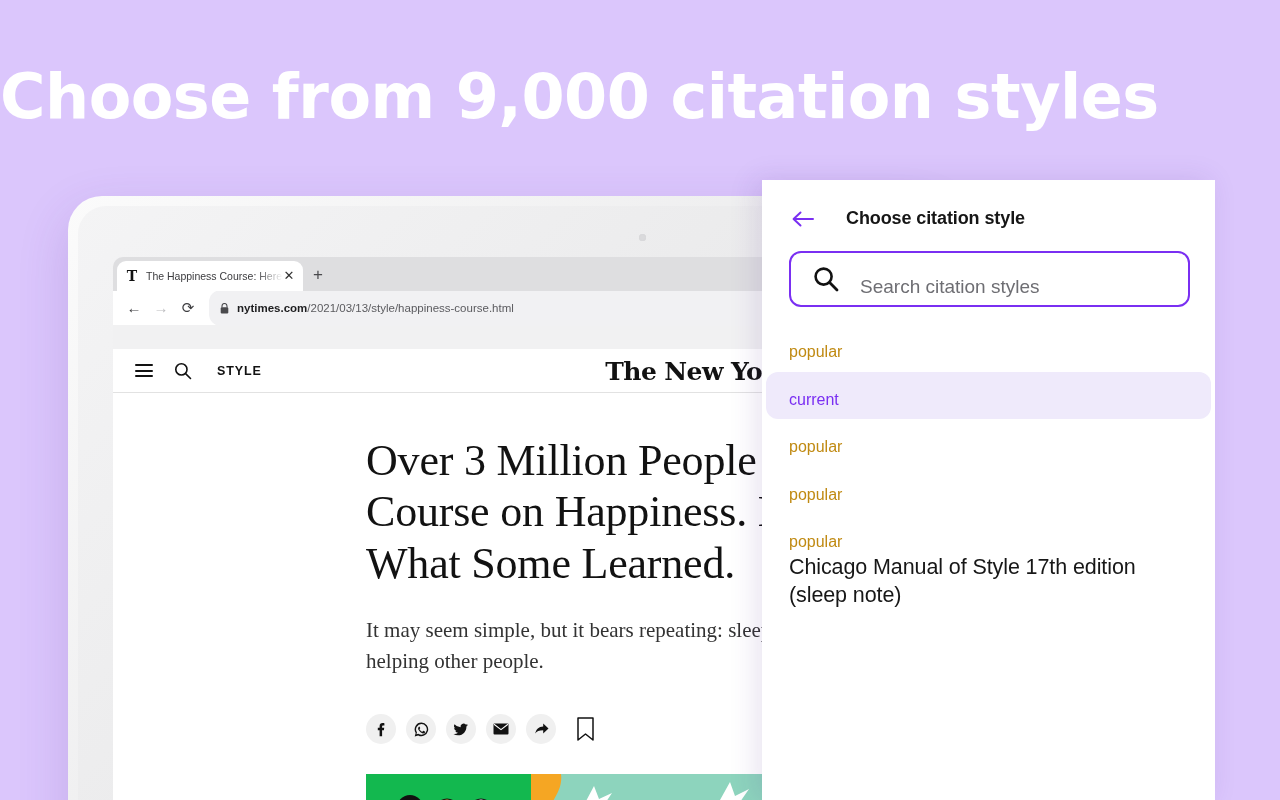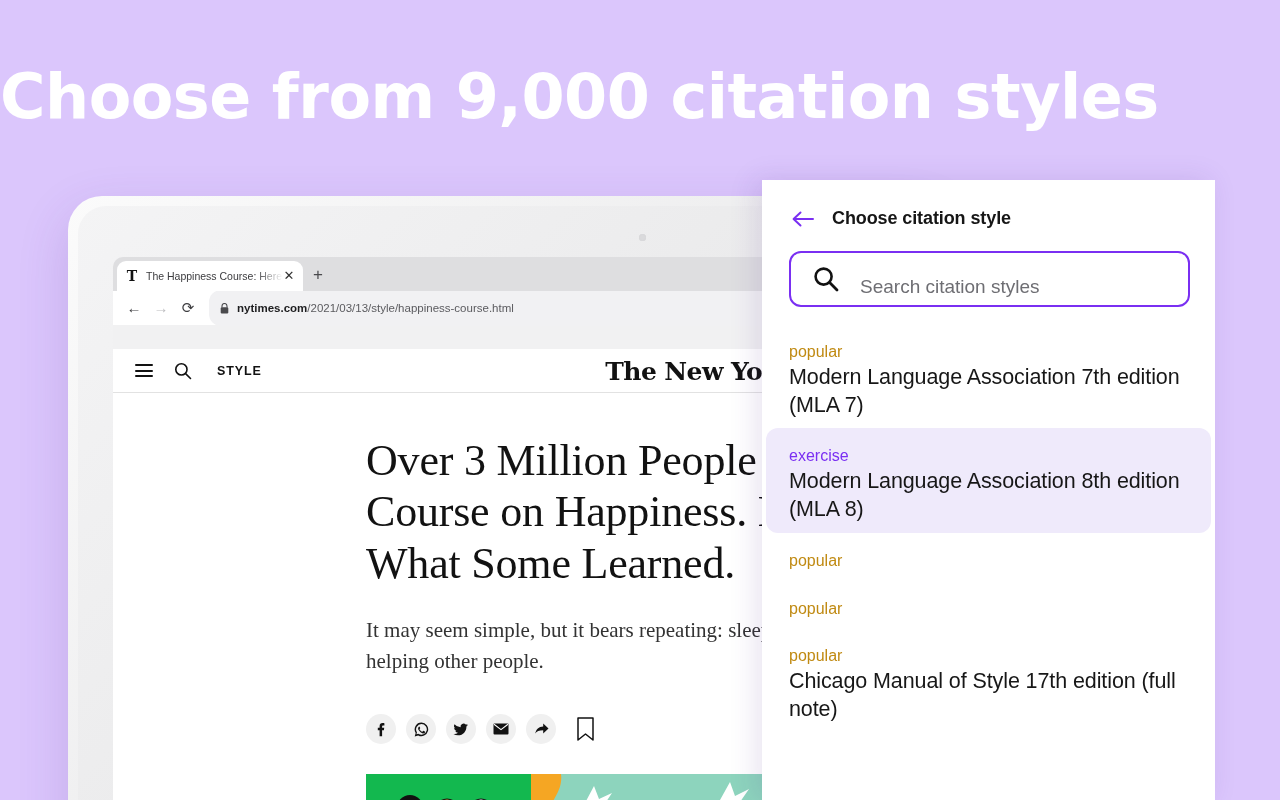--- a/index.html
+++ b/index.html
@@ -309,21 +309,21 @@
     display: flex;
     align-items: center;
     padding: 28px 0 0 30px;
   }
   .back-arrow {
     flex: 0 0 22px;
     display: block;
     cursor: pointer;
   }
   .panel-title {
-    margin-left: 18px;
+    margin-left: 32px;
     font-size: 18px;
     font-weight: bold;
     color: #161616;
     letter-spacing: -0.1px;
   }
   .search-box {
     margin: 22px 25px 0 27px;
     height: 56px;
     border: 2.5px solid #7a2ff2;
     border-radius: 12px;
@@ -493,35 +493,33 @@
       <circle cx="10.6" cy="10.6" r="8" fill="none" stroke="#111111" stroke-width="2.6"></circle>
       <line x1="16.6" y1="16.6" x2="24" y2="24" stroke="#111111" stroke-width="2.8" stroke-linecap="round"></line>
     </svg>
     <span class="search-placeholder">Search citation styles</span>
   </div>
 
   <div class="style-list">
 
     <div class="style-item">
       <div class="style-tag">popular</div>
-      <div class="style-name">Modern Language Association 7th edition (MLA 7)</div>
     </div>
 
     <div class="style-item current">
-      <div class="style-tag">exercise</div>
-      <div class="style-name">Modern Language Association 8th edition (MLA 8)</div>
+      <div class="style-tag">current</div>
     </div>
 
     <div class="style-item">
       <div class="style-tag">popular</div>
     </div>
 
     <div class="style-item">
       <div class="style-tag">popular</div>
     </div>
 
     <div class="style-item">
       <div class="style-tag">popular</div>
-      <div class="style-name">Chicago Manual of Style 17th edition (full note)</div>
+      <div class="style-name">Chicago Manual of Style 17th edition (sleep note)</div>
     </div>
 
   </div>
 </div>
 
 </body></html>

